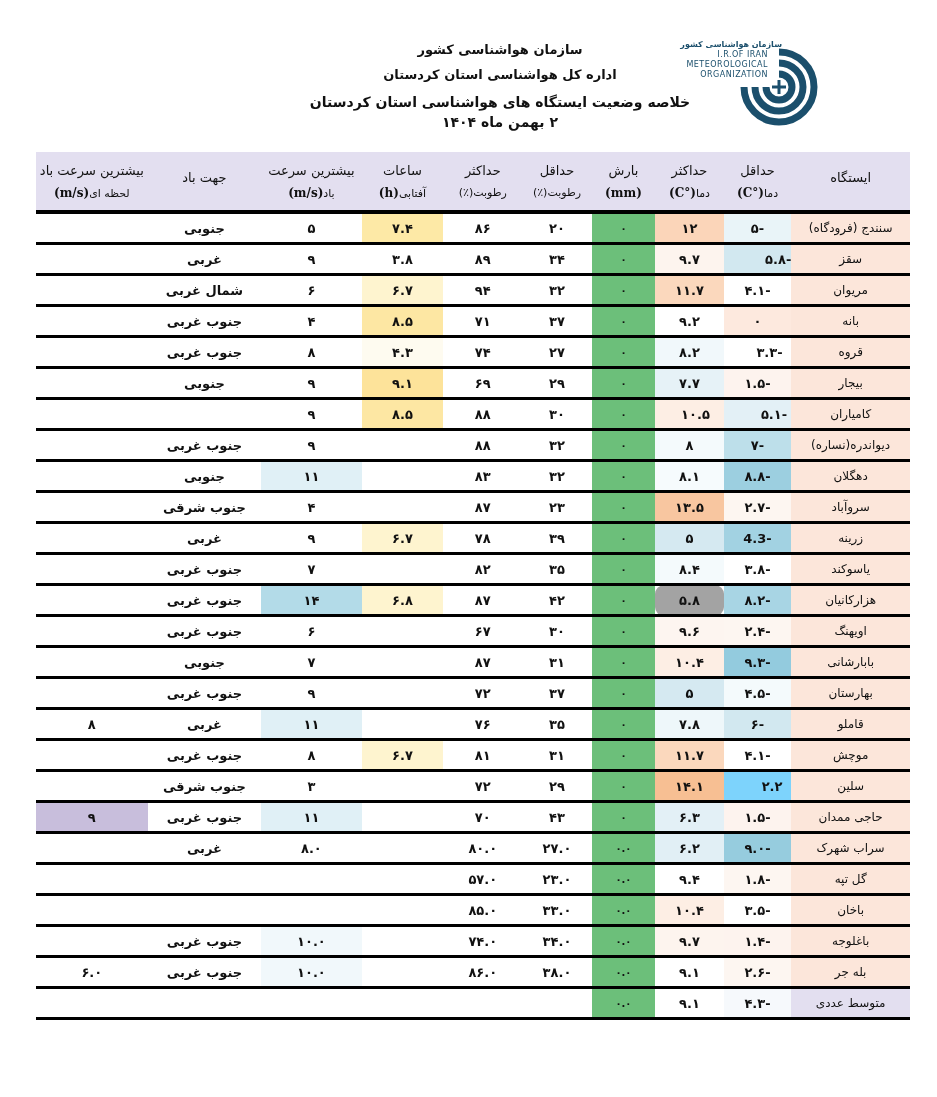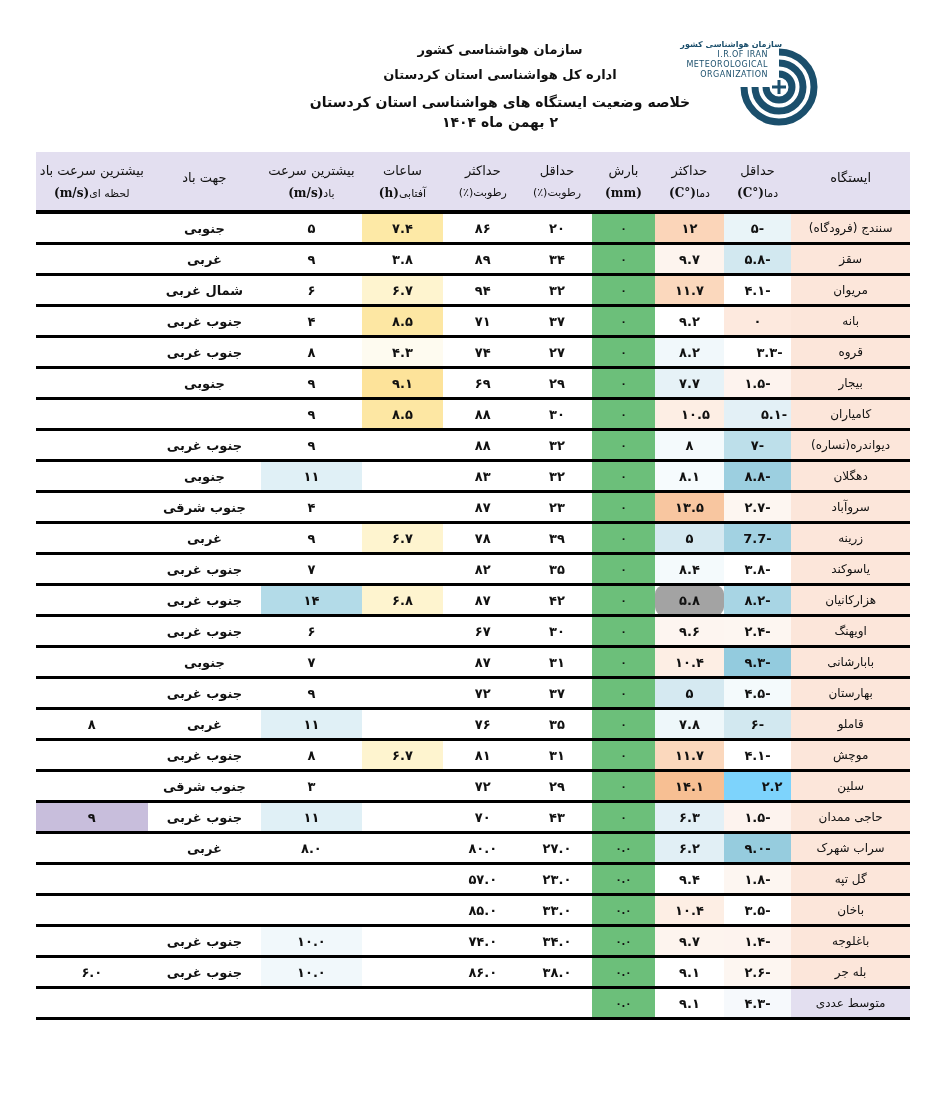--- a/index.html
+++ b/index.html
@@ -116,21 +116,21 @@
         <td class="rain">۰</td>
         <td>۲۰</td>
         <td>۸۶</td>
         <td style="background: rgb(253, 233, 166);">۷.۴</td>
         <td>۵</td>
         <td>جنوبی</td>
         <td></td>
       </tr>
       <tr>
         <td class="st">سقز</td>
-        <td style="background: rgb(210, 232, 240);">-۵.۸</td>
+        <td style="background: rgb(210, 232, 240); text-align: right;">-۵.۸</td>
         <td style="background: rgb(253, 244, 238);">۹.۷</td>
         <td class="rain">۰</td>
         <td>۳۴</td>
         <td>۸۹</td>
         <td>۳.۸</td>
         <td>۹</td>
         <td>غربی</td>
         <td></td>
       </tr>
       <tr>
@@ -224,21 +224,21 @@
         <td class="rain">۰</td>
         <td>۲۳</td>
         <td>۸۷</td>
         <td></td>
         <td>۴</td>
         <td>جنوب شرقی</td>
         <td></td>
       </tr>
       <tr>
         <td class="st">زرینه</td>
-        <td style="background: rgb(162, 210, 226);">-7.7</td>
+        <td style="background: rgb(162, 210, 226);">-4.3</td>
         <td style="background: rgb(213, 233, 241);">۵</td>
         <td class="rain">۰</td>
         <td>۳۹</td>
         <td>۷۸</td>
         <td style="background: rgb(254, 244, 207);">۶.۷</td>
         <td>۹</td>
         <td>غربی</td>
         <td></td>
       </tr>
       <tr>

